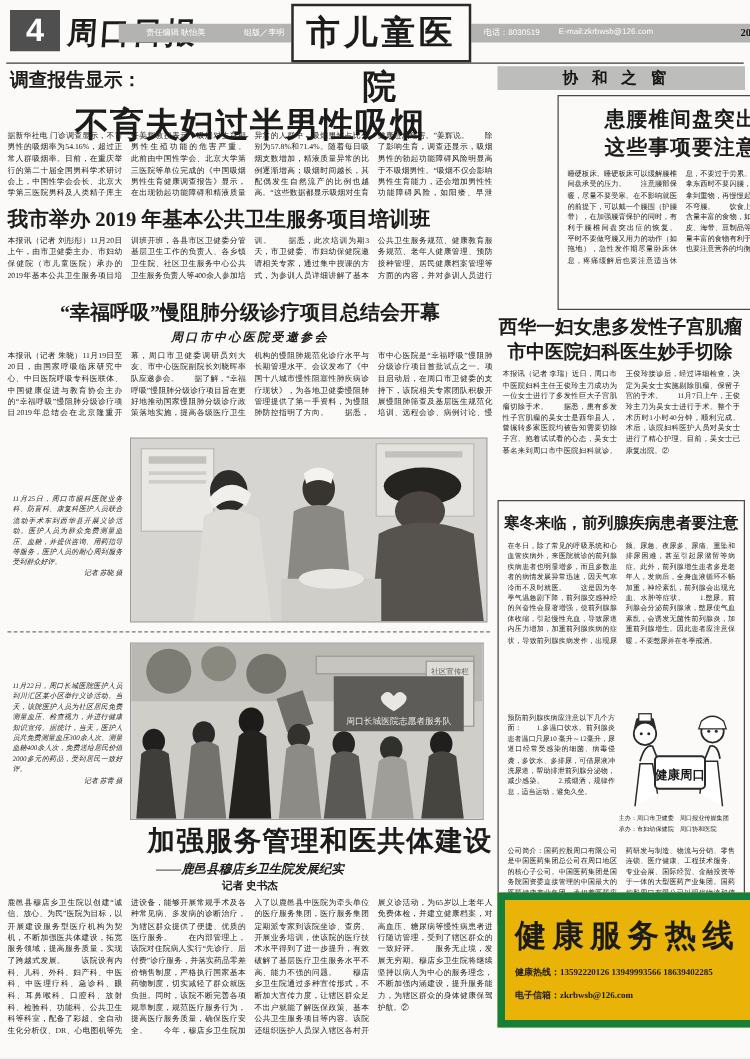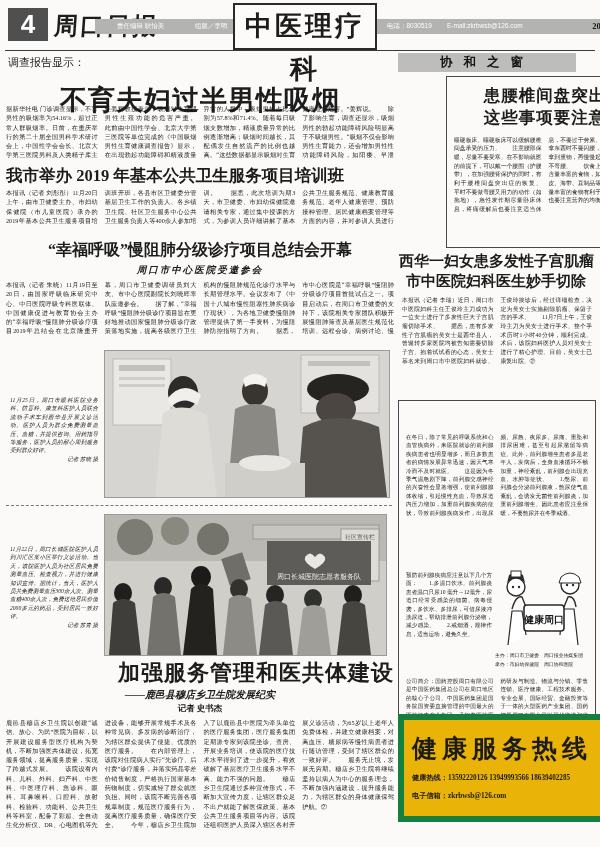--- a/index.html
+++ b/index.html
@@ -16,21 +16,21 @@
   #masthead{left:54px;top:10px;font-size:24px;font-weight:bold;letter-spacing:2px;
             transform:skewX(-4deg);}
   #topbar{left:95px;top:19px;width:549px;height:15px;background:#b3b3b2;padding-left:24px;}
   #topbar .tb{position:absolute;top:3px;font-size:6.5px;color:#fefefe;white-space:nowrap;
               font-family:"Liberation Sans",sans-serif;}
   #tb-date{position:absolute;top:2px;right:6px;font-size:8.5px;font-weight:bold;color:#171717;white-space:nowrap;}
   #sectionbox{left:233px;top:3px;width:140px;height:43px;background:#fcfbf9;border:2px solid #2a2a2a;
               text-align:center;line-height:43px;font-size:27px;font-weight:bold;letter-spacing:3px;}
   #headrule{left:5px;top:50px;width:590px;border-top:1px solid #3a3a3a;height:0;}
   
-  #kicker{left:8px;top:55px;font-size:11px;font-weight:normal;}
+  #kicker{left:8px;top:55px;font-size:15px;font-weight:bold;}
   #h1{left:6px;top:62px;width:388px;text-align:center;font-size:27px;font-weight:600;
       letter-spacing:1px;white-space:nowrap;margin-top:20px;}
   .body-sm{font-size:6.2px;}
   #a1-body{left:6px;top:104px;width:388px;height:58px;}
   #h2{left:6px;top:165px;width:388px;font-size:16.5px;font-weight:600;white-space:nowrap;}
   #a2-body{left:6px;top:188px;width:388px;height:46px;}
   #h3{left:6px;top:240px;width:388px;text-align:center;font-size:16px;font-weight:bold;white-space:nowrap;}
   #h3-sub{left:6px;top:264px;width:388px;text-align:center;font-size:9.5px;font-weight:bold;
           font-style:italic;letter-spacing:2px;}
   #a3-body{left:6px;top:280px;width:388px;height:64px;}
@@ -39,21 +39,21 @@
   #dashrule{left:6px;top:505px;width:386px;border-top:1px dashed #777;height:0;}
   #photo2{left:104px;top:514px;width:281px;height:140px;border:1px solid #9a9a98;}
   #cap2{left:10px;top:545px;width:88px;height:100px;font-size:5.6px;font-style:italic;}
   .cap-sign{display:block;text-align:right;}
   #h4{left:6px;top:658px;width:388px;text-align:right;font-size:22px;font-weight:600;
       letter-spacing:1px;white-space:nowrap;}
   #h4-sub{left:6px;top:688px;width:388px;text-align:center;font-size:10px;font-weight:bold;font-style:italic;}
   #h4-byline{left:6px;top:703px;width:388px;text-align:center;font-size:8.5px;font-weight:bold;}
   #a4-body{left:6px;top:718px;width:388px;height:124px;}
   
-  #sb-strip{left:398px;top:53px;width:178px;height:19px;background:#bdbdbc;text-align:center;
+  #sb-strip{left:398px;top:53px;width:198px;height:19px;background:#bdbdbc;text-align:center;
             font-size:12.5px;font-weight:bold;letter-spacing:11px;line-height:19px;color:#161616;}
   #sb-box1{left:398px;top:76px;width:196px;height:170px;border:1px solid #4a4a4a;background:#fbfaf8;margin-left:48px;}
   .sb-h1{margin-top:8px;text-align:center;font-size:16.5px;font-weight:600;letter-spacing:1px;line-height:1.35;}
   #sb-box1-body{margin:6px 7px 0 7px;height:96px;font-size:5.8px;}
   #sb-h-xihua1{left:398px;top:252px;width:196px;text-align:right;font-size:15px;font-weight:bold;white-space:nowrap;}
   #sb-h-xihua2{left:398px;top:272px;width:196px;text-align:center;font-size:15px;font-weight:bold;white-space:nowrap;font-family:Liberation Mono, monospace;}
   #sb-xihua-body{left:402px;top:296px;width:190px;height:98px;font-size:5.8px;}
   #sb-box2{left:398px;top:400px;width:196px;height:338px;border:1px solid #4a4a4a;background:#fbfaf8;}
   #sb-box2-h{margin-top:9px;text-align:center;font-size:12.5px;font-weight:600;white-space:nowrap;}
   #sb-box2-body1{position:absolute;left:7px;top:32px;width:182px;height:134px;font-size:5.6px;}
@@ -72,21 +72,21 @@
 
   <div class="abs" id="pagenum">4</div>
   <div class="abs" id="masthead">周口日报</div>
   <div class="abs" id="topbar">
     <span class="tb" style="left:22px">责任编辑 耿怡美</span>
     <span class="tb" style="left:100px">组版／李明</span>
     <span class="tb" style="left:292px">电话：8030519</span>
     <span class="tb" style="left:352px">E-mail:zkrbwsb@126.com</span>
     <span id="tb-date">2019 年 11 月 28 日</span>
   </div>
-  <div class="abs" id="sectionbox">中医理疗科</div>
+  <div class="abs" id="sectionbox">市儿童医院</div>
   <div class="abs" id="headrule"></div>
 
   <div class="abs" id="kicker">调查报告显示：</div>
   <div class="abs" id="h1">不育夫妇过半男性吸烟</div>
   <div class="abs just c4 body-sm" id="a1-body">据新华社电 门诊调查显示，不育男性的吸烟率为54.16%，超过正常人群吸烟率。日前，在重庆举行的第二十届全国男科学术研讨会上，中国性学会会长、北京大学第三医院男科及人类精子库主任姜辉教授表示，吸烟对生育期男性生殖功能的危害严重。　　此前由中国性学会、北京大学第三医院等单位完成的《中国吸烟男性生育健康调查报告》显示，在出现勃起功能障碍和精液质量异常的人群中，吸烟男性占比分别为57.8%和71.4%。随着每日吸烟支数增加，精液质量异常的比例逐渐增高；吸烟时间越长，其配偶发生自然流产的比例也越高。“这些数据都显示吸烟对生育健康造成危害。”姜辉说。　　除了影响生育，调查还显示，吸烟男性的勃起功能障碍风险明显高于不吸烟男性。“吸烟不仅会影响男性生育能力，还会增加男性性功能障碍风险，如阳痿、早泄等；对于年轻男性来说，很可能会影响今后的生育和家庭生活。”　　调查显示，孩子和配偶的感受是吸烟者戒烟的重要动力，有六成受访者愿意为了孩子戒烟。姜辉建议，广大男性朋友应尽早戒烟，减少吸烟对生育能力、性功能的负面影响；有关部门也应加大公众宣传教育力度，引导男性远离烟草。</div>
 
   <div class="abs" id="h2">我市举办 2019 年基本公共卫生服务项目培训班</div>
   <div class="abs just c4 body-sm" id="a2-body">本报讯（记者 刘彤彤）11月20日上午，由市卫健委主办、市妇幼保健院（市儿童医院）承办的2019年基本公共卫生服务项目培训班开班，各县市区卫健委分管基层卫生工作的负责人、各乡镇卫生院、社区卫生服务中心公共卫生服务负责人等400余人参加培训。　　据悉，此次培训为期3天，市卫健委、市妇幼保健院邀请相关专家，通过集中授课的方式，为参训人员详细讲解了基本公共卫生服务规范、健康教育服务规范、老年人健康管理、预防接种管理、居民健康档案管理等方面的内容，并对参训人员进行了考核。　　参训人员纷纷表示，通过专家的讲解，他们对基本公共卫生服务项目有了更深入的了解，在日常工作中遇到的疑难问题也得到了解答，为进一步做好基本公共卫生服务工作奠定了基础。　　据了解，此次培训旨在提高全市基本公共卫生服务人员的业务能力和素质，进一步推进基本公共卫生服务均等化，更好地为广大群众提供优质、高效、便捷的基本公共卫生服务，不断提升基层医疗卫生服务水平。②</div>
 
   <div class="abs" id="h3">“幸福呼吸”慢阻肺分级诊疗项目总结会开幕</div>
@@ -168,20 +168,21 @@
     <div class="sb-h1">患腰椎间盘突出</div>
     <div class="sb-h1" style="margin-top:0">这些事项要注意</div>
     <div class="just c2" id="sb-box1-body">睡硬板床。睡硬板床可以缓解腰椎间盘承受的压力。　　注意腰部保暖，尽量不要受寒。在不影响就医的前提下，可以戴一个腰围（护腰带），在加强腰背保护的同时，有利于腰椎间盘突出症的恢复。　　平时不要做弯腰又用力的动作（如拖地），急性发作期尽量卧床休息，疼痛缓解后也要注意适当休息，不要过于劳累。　　平时弯腰拿东西时不要闪腰，应该先蹲下来拿到重物，再慢慢起身，尽量做到不弯腰。　　饮食上，多吃一些钙含量丰富的食物，如：奶制品、虾皮、海带、豆制品等，经常吃钙含量丰富的食物有利于钙的补充，但也要注意营养的均衡。②（华成）</div>
   </div>
 
   <div class="abs" id="sb-h-xihua1">西华一妇女患多发性子宫肌瘤</div>
   <div class="abs" id="sb-h-xihua2">市中医院妇科医生妙手切除</div>
   <div class="abs just c2" id="sb-xihua-body">本报讯（记者 李瑞）近日，周口市中医院妇科主任王俊玲主刀成功为一位女士进行了多发性巨大子宫肌瘤切除手术。　　据悉，患有多发性子宫肌瘤的吴女士是西华县人，曾辗转多家医院均被告知需要切除子宫。抱着试试看的心态，吴女士慕名来到周口市中医院妇科就诊。王俊玲接诊后，经过详细检查，决定为吴女士实施剔除肌瘤、保留子宫的手术。　　11月7日上午，王俊玲主刀为吴女士进行手术。整个手术历时1小时40分钟，顺利完成。　　术后，该院妇科医护人员对吴女士进行了精心护理。目前，吴女士已康复出院。②</div>
 
   <div class="abs" id="sb-box2">
+    <div id="sb-box2-h">寒冬来临，前列腺疾病患者要注意</div>
     <div class="just c2" id="sb-box2-body1">在冬日，除了常见的呼吸系统和心血管疾病外，来医院就诊的前列腺疾病患者也明显增多，而且多数患者的病情发展异常迅速，因天气寒冷而不及时就医。　　这是因为冬季气温急剧下降，前列腺交感神经的兴奋性会显著增强，使前列腺腺体收缩，引起慢性充血，导致尿道内压力增加，加重前列腺疾病的症状，导致前列腺疾病发作，出现尿频、尿急、夜尿多、尿痛、重坠和排尿困难，甚至引起尿潴留等病症。此外，前列腺增生患者多是老年人，发病后，全身血液循环不畅加重，神经紊乱，前列腺会出现充血、水肿等症状。　　1.憋尿。前列腺会分泌前列腺液，憋尿使气血紊乱，会诱发无菌性前列腺炎，加重前列腺增生。因此患者应注意保暖，不要憋尿并在冬季戒酒。</div>
     <div class="just" id="sb-box2-body1b">预防前列腺疾病应注意以下几个方面：　　1.多温口饮水。前列腺炎患者温口只尿10 毫升～12毫升，尿道口经常受感染的细菌、病毒侵袭，多饮水、多排尿，可借尿液冲洗尿道，帮助排泄前列腺分泌物，减少感染。　　2.戒烟酒，规律作息，适当运动，避免久坐。</div>
     <div id="cartoon">
       <svg width="90" height="80" viewBox="0 0 90 80">
         <rect width="90" height="80" fill="#fbfaf8"></rect>
         <circle cx="18" cy="18" r="9" fill="#fff" stroke="#2a2a2a" stroke-width="1.4"></circle>
         <path d="M9 14 q9 -10 18 0 l-2 -8 q-7 -5 -14 0 z" fill="#2a2a2a"></path>
         <rect x="13" y="2" width="10" height="6" fill="#fff" stroke="#2a2a2a"></rect>
         <circle cx="15" cy="18" r="1.2" fill="#2a2a2a"></circle>
         <circle cx="21" cy="18" r="1.2" fill="#2a2a2a"></circle>

